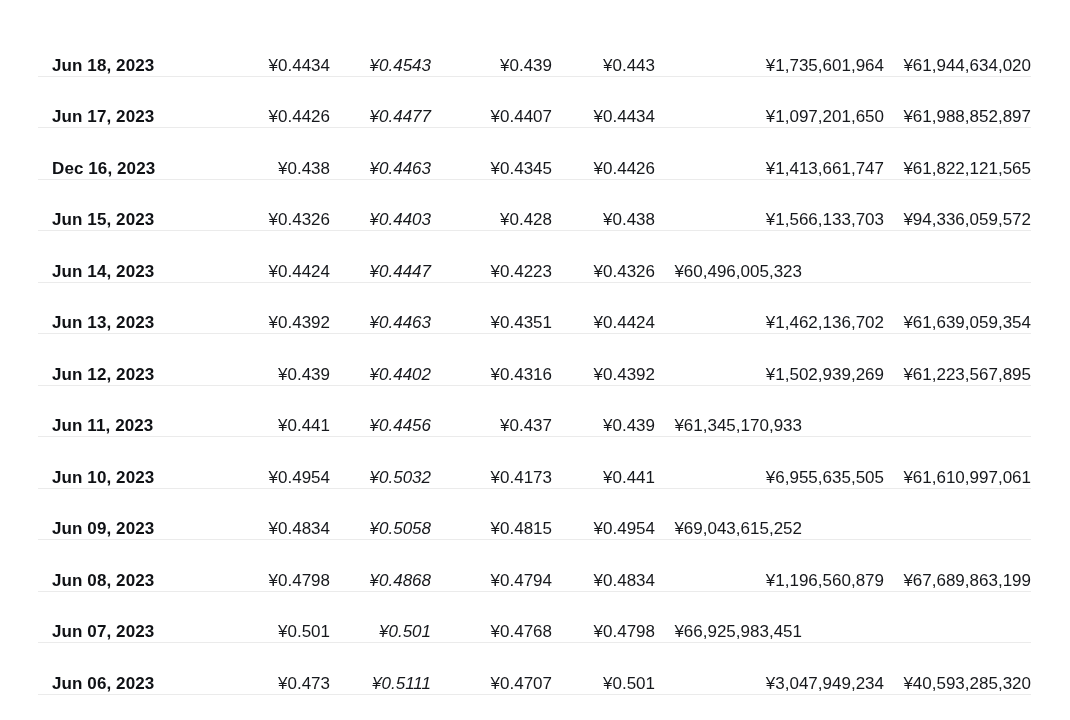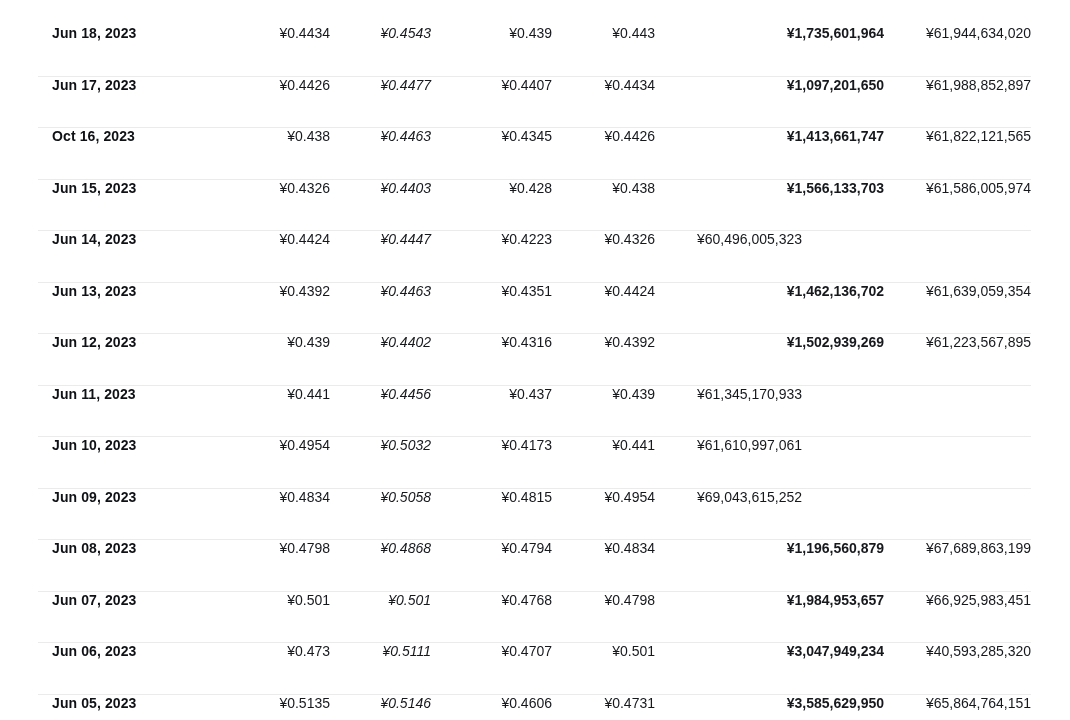--- a/index.html
+++ b/index.html
@@ -12,46 +12,46 @@
     font-family: "Liberation Sans", sans-serif;
   }
   .table-wrap {
     position: absolute;
     left: 38px;
     top: 25px;
     width: 993px;
   }
   .hist-row {
     display: flex;
-    align-items: flex-start;
+    align-items: flex-end;
     height: 51.5px;
     box-sizing: border-box;
     border-bottom: 1px solid #ebebeb;
-    font-size: 14px;
+    font-size: 17px;
     white-space: nowrap;
   }
   .cell { box-sizing: border-box; }
   .c-date {
     width: 130px;
     padding-left: 14px;
     text-align: left;
     font-weight: 700;
     color: #0f1115;
     letter-spacing: 0.1px;
   }
   .num {
     text-align: right;
     font-weight: 400;
     color: #16181c;
   }
   .c-open   { width: 162px; }
   .c-high   { width: 101px; font-style: italic; }
   .c-low    { width: 121px; }
   .c-close  { width: 103px; }
-  .c-volume { width: 229px; font-weight: bold; }
+  .c-volume { width: 229px; }
   .c-mcap   { width: 147px; }
 </style>
 </head>
 <body>
 
 <div class="table-wrap" id="rows-container">
   <div class="hist-row">
     <div class="cell c-date">Jun 18, 2023</div>
     <div class="cell num c-open">¥0.4434</div>
     <div class="cell num c-high">¥0.4543</div>
@@ -65,37 +65,37 @@
     <div class="cell c-date">Jun 17, 2023</div>
     <div class="cell num c-open">¥0.4426</div>
     <div class="cell num c-high">¥0.4477</div>
     <div class="cell num c-low">¥0.4407</div>
     <div class="cell num c-close">¥0.4434</div>
     <div class="cell num c-volume">¥1,097,201,650</div>
     <div class="cell num c-mcap">¥61,988,852,897</div>
   </div>
 
   <div class="hist-row">
-    <div class="cell c-date">Oct 16, 2023</div>
+    <div class="cell c-date">Dec 16, 2023</div>
     <div class="cell num c-open">¥0.438</div>
     <div class="cell num c-high">¥0.4463</div>
     <div class="cell num c-low">¥0.4345</div>
     <div class="cell num c-close">¥0.4426</div>
     <div class="cell num c-volume">¥1,413,661,747</div>
     <div class="cell num c-mcap">¥61,822,121,565</div>
   </div>
 
   <div class="hist-row">
     <div class="cell c-date">Jun 15, 2023</div>
     <div class="cell num c-open">¥0.4326</div>
     <div class="cell num c-high">¥0.4403</div>
     <div class="cell num c-low">¥0.428</div>
     <div class="cell num c-close">¥0.438</div>
     <div class="cell num c-volume">¥1,566,133,703</div>
-    <div class="cell num c-mcap">¥61,586,005,974</div>
+    <div class="cell num c-mcap">¥94,336,059,572</div>
   </div>
 
   <div class="hist-row">
     <div class="cell c-date">Jun 14, 2023</div>
     <div class="cell num c-open">¥0.4424</div>
     <div class="cell num c-high">¥0.4447</div>
     <div class="cell num c-low">¥0.4223</div>
     <div class="cell num c-close">¥0.4326</div>
     <div class="cell num c-mcap">¥60,496,005,323</div>
   </div>
@@ -128,20 +128,21 @@
     <div class="cell num c-close">¥0.439</div>
     <div class="cell num c-mcap">¥61,345,170,933</div>
   </div>
 
   <div class="hist-row">
     <div class="cell c-date">Jun 10, 2023</div>
     <div class="cell num c-open">¥0.4954</div>
     <div class="cell num c-high">¥0.5032</div>
     <div class="cell num c-low">¥0.4173</div>
     <div class="cell num c-close">¥0.441</div>
+    <div class="cell num c-volume">¥6,955,635,505</div>
     <div class="cell num c-mcap">¥61,610,997,061</div>
   </div>
 
   <div class="hist-row">
     <div class="cell c-date">Jun 09, 2023</div>
     <div class="cell num c-open">¥0.4834</div>
     <div class="cell num c-high">¥0.5058</div>
     <div class="cell num c-low">¥0.4815</div>
     <div class="cell num c-close">¥0.4954</div>
     <div class="cell num c-mcap">¥69,043,615,252</div>
@@ -156,21 +157,20 @@
     <div class="cell num c-volume">¥1,196,560,879</div>
     <div class="cell num c-mcap">¥67,689,863,199</div>
   </div>
 
   <div class="hist-row">
     <div class="cell c-date">Jun 07, 2023</div>
     <div class="cell num c-open">¥0.501</div>
     <div class="cell num c-high">¥0.501</div>
     <div class="cell num c-low">¥0.4768</div>
     <div class="cell num c-close">¥0.4798</div>
-    <div class="cell num c-volume">¥1,984,953,657</div>
     <div class="cell num c-mcap">¥66,925,983,451</div>
   </div>
 
   <div class="hist-row">
     <div class="cell c-date">Jun 06, 2023</div>
     <div class="cell num c-open">¥0.473</div>
     <div class="cell num c-high">¥0.5111</div>
     <div class="cell num c-low">¥0.4707</div>
     <div class="cell num c-close">¥0.501</div>
     <div class="cell num c-volume">¥3,047,949,234</div>

